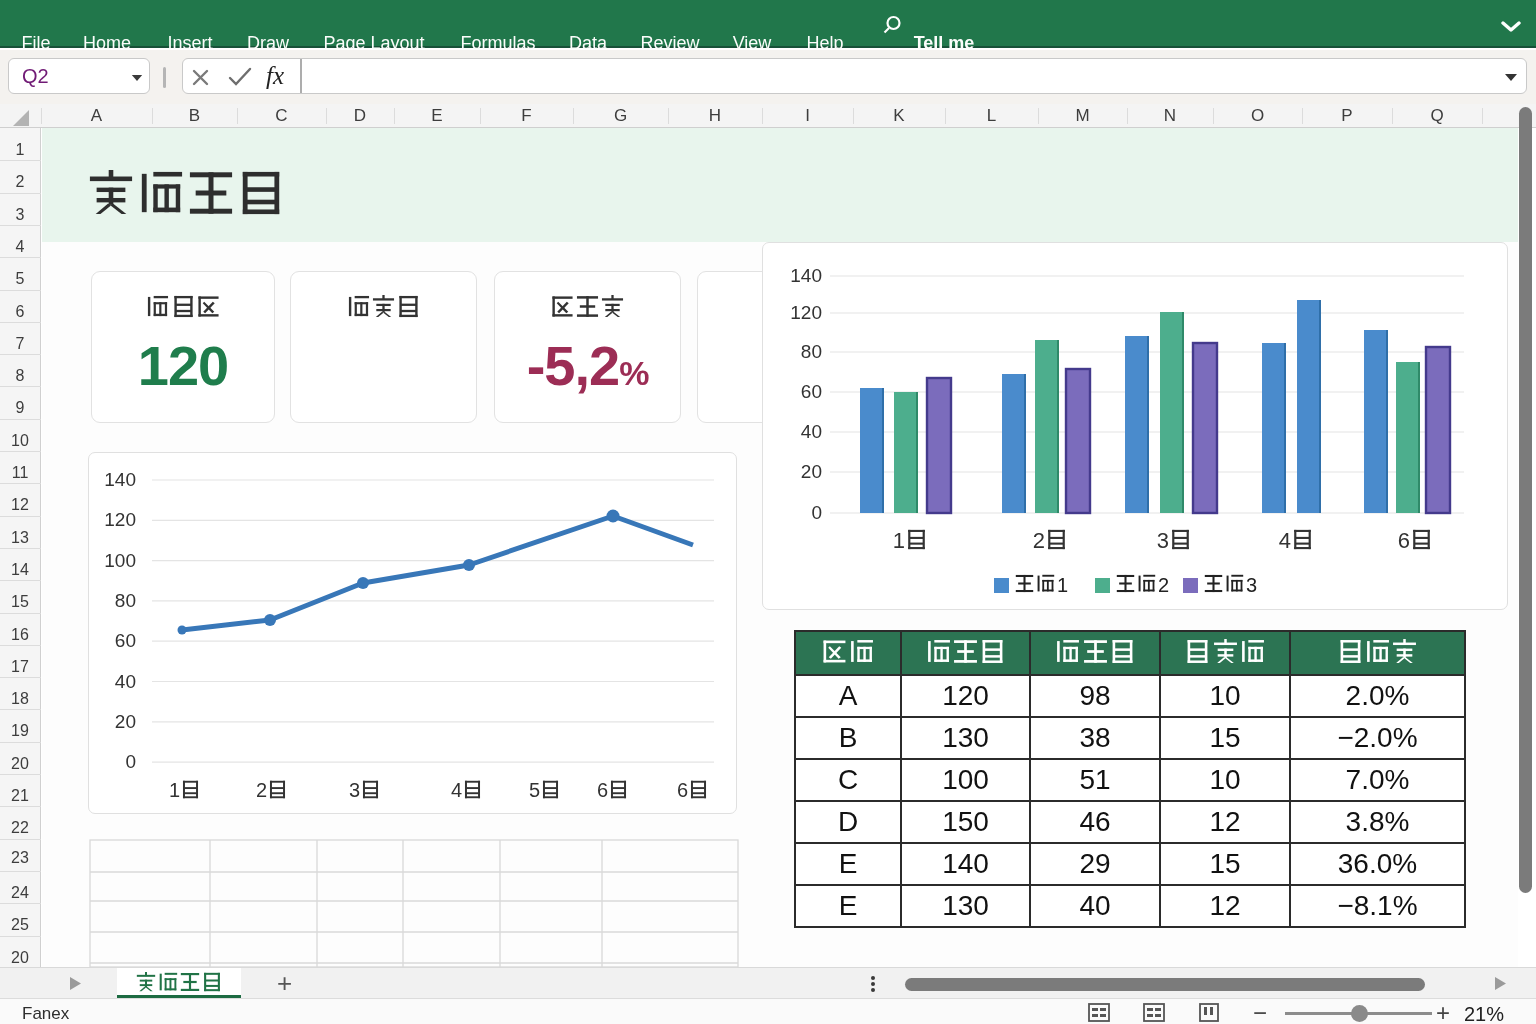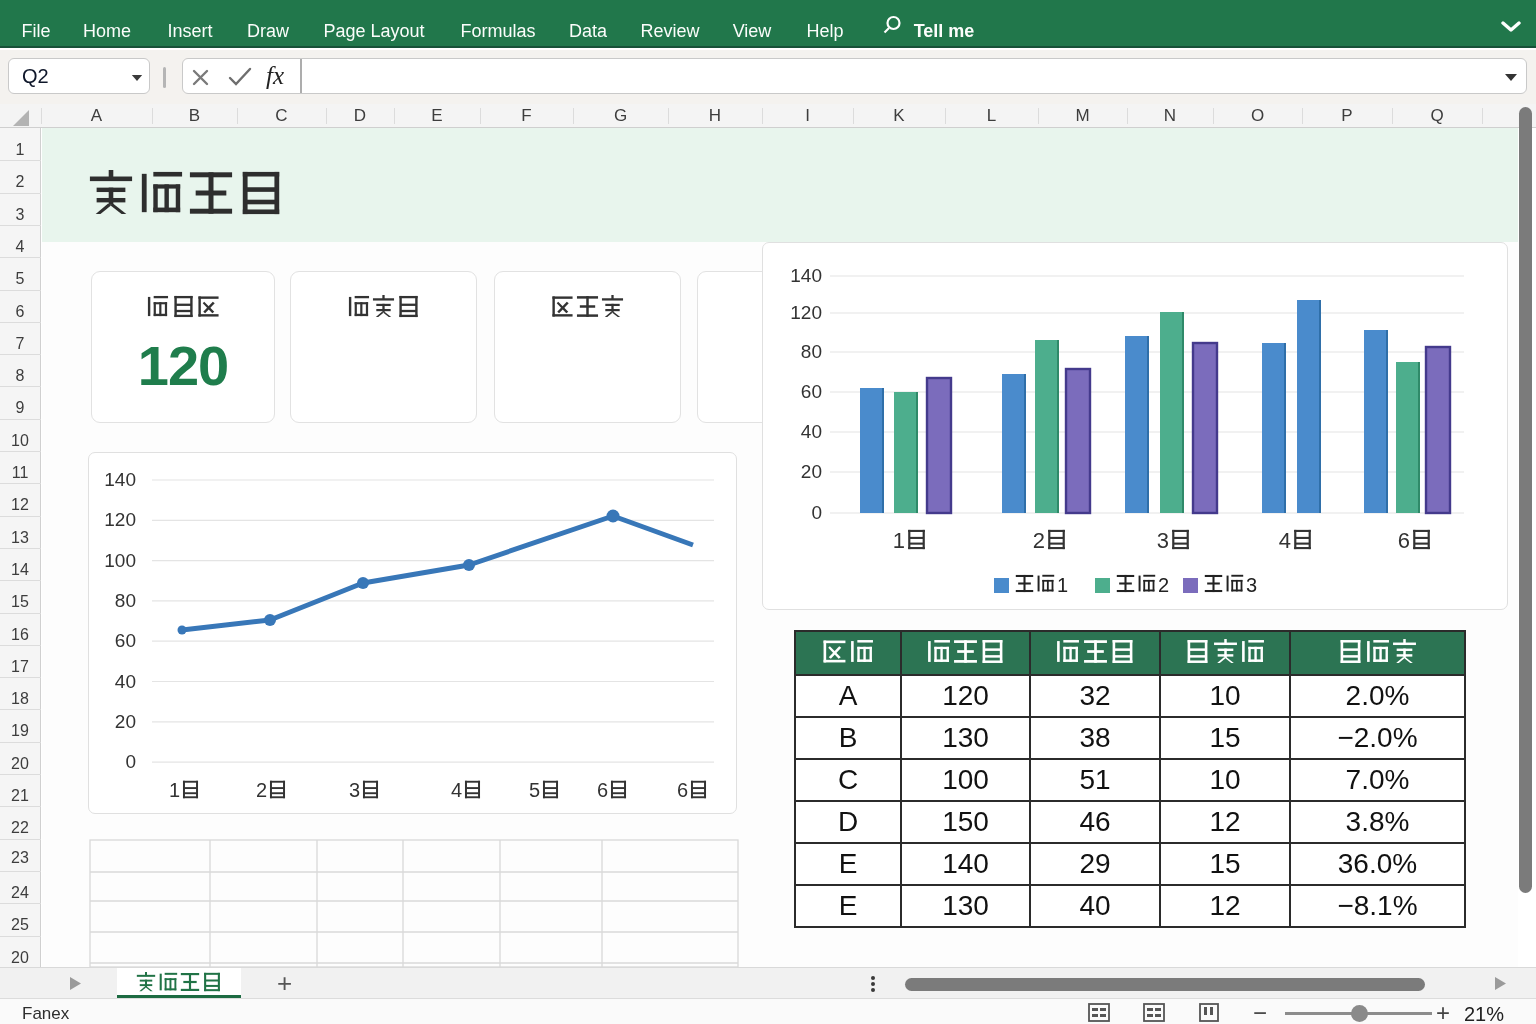--- a/index.html
+++ b/index.html
@@ -3,21 +3,21 @@
 <style>
 *{margin:0;padding:0;box-sizing:border-box}
 html,body{width:1536px;height:1024px;overflow:hidden;font-family:"Liberation Sans",sans-serif}
 body{position:relative;background:#fff}
 .abs{position:absolute}
 
 svg.hz{width:1em;height:1em;vertical-align:-0.11em;fill:currentColor;overflow:visible}
 svg.hz+svg.hz{margin-left:0.09em}
 
 #menubar{left:0;top:0;width:1536px;height:48px;background:#21774b;border-bottom:2px solid #175138}
-#menubar .mi{position:absolute;top:4px;height:56px;line-height:54px;transform:translateX(-50%);color:#fbfdfb;font-size:18px;font-weight:400;white-space:nowrap}
+#menubar .mi{position:absolute;top:16px;height:56px;line-height:54px;transform:translateX(-50%);color:#fbfdfb;font-size:18px;font-weight:400;white-space:nowrap}
 
 #fbar{left:0;top:50px;width:1536px;height:54px;background:#f4f2ef}
 .fbox{position:absolute;top:8px;height:36px;background:#fff;border:1.5px solid #c9c9c9;border-radius:6px}
 
 #colhdr{left:0;top:104px;width:1536px;height:24px;background:#f4f4f4;border-bottom:1px solid #cfcfcf}
 #colhdr .cl{position:absolute;top:0;height:23px;line-height:23px;transform:translateX(-50%);color:#3d3d3d;font-size:17px}
 #colhdr .sep{position:absolute;top:4px;height:16px;width:1px;background:#dcdcdc}
 
 #rowhdr{left:0;top:128px;width:41px;height:840px;background:#f5f5f5;border-right:1px solid #d0d0d0}
 #rowhdr .rn{position:absolute;left:0;width:40px;text-align:center;color:#3d3d3d;font-size:16px}
@@ -102,21 +102,21 @@
       <line x1="7" y1="14" x2="2.5" y2="18.5" stroke="#fdfefd" stroke-width="2.2"></line>
     </svg>
 <span class="mi" style="left:944px;font-weight:700">Tell me</span>
 <svg class="abs" style="left:1501px;top:21px" width="20" height="13" viewBox="0 0 20 13">
       <path d="M2 2 L10 9 L18 2" fill="none" stroke="#fdfefd" stroke-width="3.4" stroke-linecap="round" stroke-linejoin="round"></path>
     </svg>
 </div>
 
 <div class="abs" id="fbar">
 <div class="fbox" style="left:8px;width:142px"></div>
-<span class="abs" style="left:22px;top:15px;font-size:20px;color:#0f172a">Q2</span>
+<span class="abs" style="left:22px;top:15px;font-size:20px;color:#701a75">Q2</span>
 <svg class="abs" style="left:131px;top:24px" width="12" height="8" viewBox="0 0 14 9">
       <path d="M1 1 L7 8 L13 1 Z" fill="#3a3a3a"></path>
     </svg>
 <div class="abs" style="left:163px;top:17px;width:3px;height:21px;background:#b5b5b5;border-radius:2px"></div>
 <div class="fbox" style="left:182px;width:1345px"></div>
 <svg class="abs" style="left:192px;top:19px" width="17" height="17" viewBox="0 0 17 17">
       <path d="M2 2 L15 15 M15 2 L2 15" stroke="#7a7a7a" stroke-width="2.4" stroke-linecap="round"></path>
     </svg>
 <svg class="abs" style="left:228px;top:17px" width="24" height="20" viewBox="0 0 24 20">
       <path d="M2 11 L8 17 L22 2" fill="none" stroke="#6e6e6e" stroke-width="2.4" stroke-linecap="round"></path>
@@ -254,20 +254,21 @@
         </svg></div>
   </div>
   <div class="card" style="left:452px;width:187px">
     <div class="ct"><svg class="hz">
           <use href="#h5"></use>
         </svg><svg class="hz">
           <use href="#h1"></use>
         </svg><svg class="hz">
           <use href="#h4"></use>
         </svg></div>
+    <div class="cv" style="color:#9c2d55">-5,2<span style="font-size:34px">%</span></div>
   </div>
   <div class="card" style="left:655px;width:184px"></div>
 
   <div class="panel" style="left:46px;top:324px;width:649px;height:362px"></div>
   <svg class="abs" style="left:46px;top:324px" width="649" height="362" viewBox="0 0 649 362" font-family="Liberation Sans,sans-serif">
     <g stroke="#e4e4e4" stroke-width="1.2">
       <line x1="64" y1="28" x2="626" y2="28"></line>
         <line x1="64" y1="68.3" x2="626" y2="68.3"></line>
       <line x1="64" y1="108.6" x2="626" y2="108.6"></line>
         <line x1="64" y1="148.9" x2="626" y2="148.9"></line>
@@ -411,21 +412,21 @@
               <use href="#h2"></use>
             </svg><svg class="hz">
               <use href="#h3"></use>
             </svg><svg class="hz">
               <use href="#h4"></use>
             </svg></th>
         </tr>
         <tr>
           <td>A</td>
           <td>120</td>
-          <td>32</td>
+          <td>98</td>
           <td>10</td>
           <td>2.0%</td>
         </tr>
         <tr>
           <td>B</td>
           <td>130</td>
           <td>38</td>
           <td>15</td>
           <td>−2.0%</td>
         </tr>

